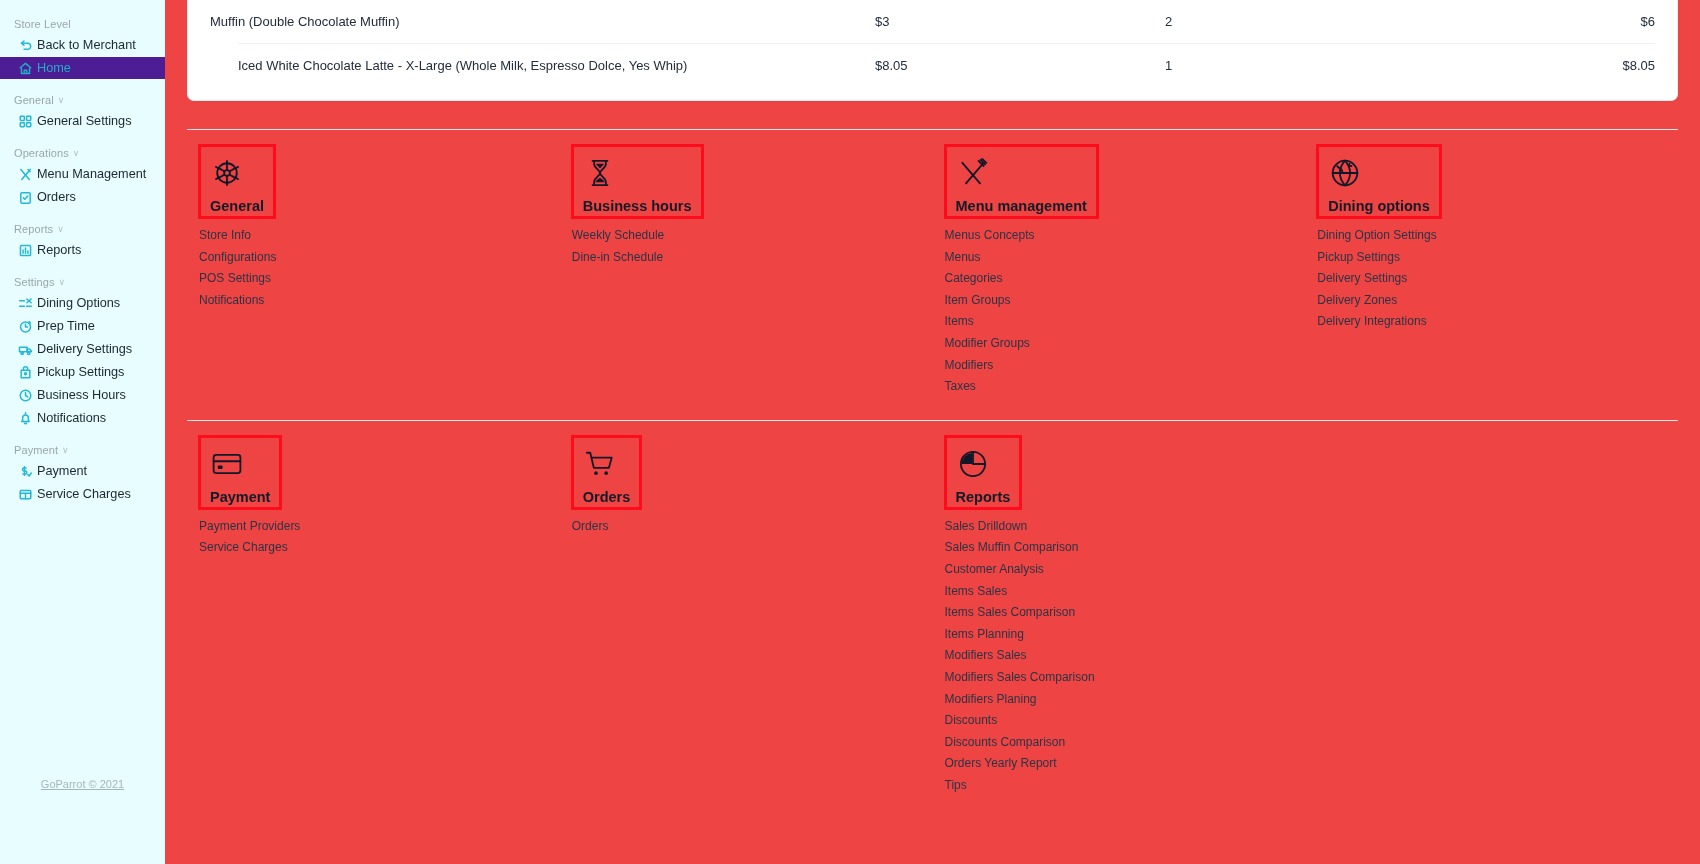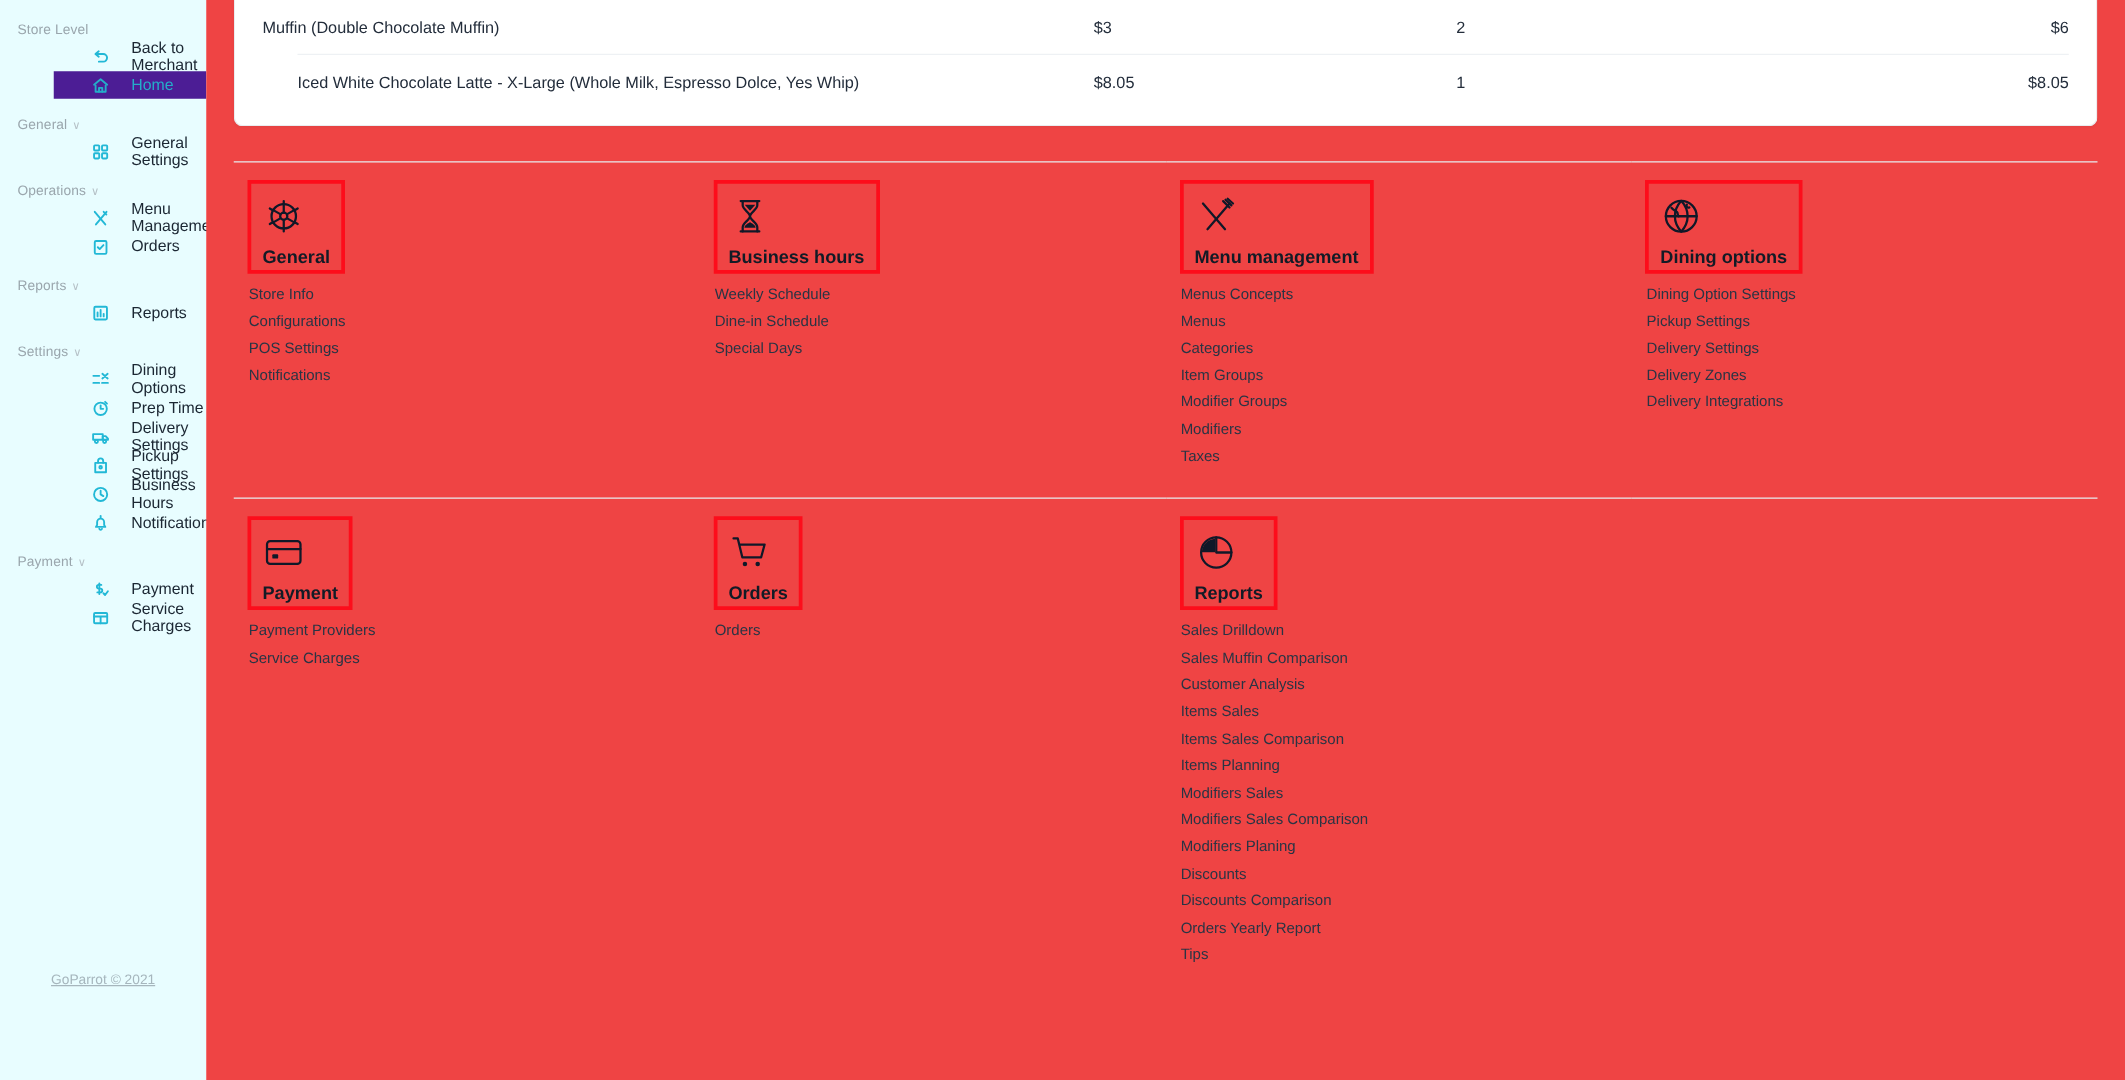--- a/index.html
+++ b/index.html
@@ -21,28 +21,27 @@
   }
   .side-group-label {
     color: #9aa6ad;
     font-size: 11px;
     padding: 0 0 4px 14px;
     letter-spacing: 0.1px;
     display: flex; align-items: center; gap: 4px;
   }
   .chev { font-size: 9px; color: #b5c0c6; line-height: 1; }
   .side-item {
-    display: flex; align-items: center; gap: 17px;
+    display: flex; align-items: center; gap: 4px;
     height: 22px;
-    padding-left: 30px;
+    padding-left: 18px;
     color: #1b2733;
     font-size: 12.7px;
     cursor: pointer;
     margin-bottom: 1px;
-    margin-left: 43px;
   }
   .side-item .ico {
     width: 15px; height: 15px; flex: 0 0 15px;
     display: flex; align-items: center; justify-content: center;
     color: #22b8d6;
   }
   .side-item svg { display: block; }
   .side-item.active { background: #4c1d95; color: #24adc9; }
   .side-item.active .ico { color: #24adc9; }
   .side-gap { height: 14px; }
@@ -339,37 +338,37 @@
                 <svg width="34" height="34" viewBox="0 0 32 32">
                   <path fill="none" stroke="currentColor" stroke-width="1.7" stroke-linecap="round" stroke-linejoin="round" d="M9 4.6h14M9 27.4h14"></path>
                   <path fill="none" stroke="currentColor" stroke-width="1.7" stroke-linecap="round" stroke-linejoin="round" d="M10.5 4.6v3.2c0 3.2 5.5 5.6 5.5 8.2 0 2.6-5.5 5-5.5 8.2v3.2"></path>
                   <path fill="none" stroke="currentColor" stroke-width="1.7" stroke-linecap="round" stroke-linejoin="round" d="M21.5 4.6v3.2c0 3.2-5.5 5.6-5.5 8.2 0 2.6 5.5 5 5.5 8.2v3.2"></path>
                   <path fill="currentColor" d="M11.8 24.6c0-2.1 4.2-4 4.2-4s4.2 1.9 4.2 4z"></path>
                   <path fill="currentColor" d="M12 7.4h8l-4 4.4z"></path>
                 </svg>
               </div><div class="card-title">Business hours</div></div><div class="links">
               <span class="link">Weekly Schedule</span>
               <span class="link">Dine-in Schedule</span>
-              <span class="link">Special Days</span>
             </div></div>
         </div>
         <div class="col">
           <div class="col-inner"><div class="card-head" style="border-color: rgb(253, 13, 27);"><div class="card-icon">
                 <svg width="34" height="34" viewBox="0 0 32 32">
                   <path fill="none" stroke="currentColor" stroke-width="1.7" stroke-linecap="round" stroke-linejoin="round" d="M6 6.4 22.6 25.8"></path>
                   <path fill="none" stroke="currentColor" stroke-width="1.7" stroke-linecap="round" stroke-linejoin="round" d="M26 6.4 9.4 25.8"></path>
                   <path fill="none" stroke="currentColor" stroke-width="1.7" stroke-linecap="round" stroke-linejoin="round" d="M21.2 4.6 26 9.4"></path>
                   <path fill="none" stroke="currentColor" stroke-width="1.7" stroke-linecap="round" stroke-linejoin="round" d="M23 3.6 27.4 7.8"></path>
                   <path fill="none" stroke="currentColor" stroke-width="1.7" stroke-linecap="round" stroke-linejoin="round" d="M24.6 2.8 28.6 6.4"></path>
                 </svg>
               </div><div class="card-title">Menu management</div></div><div class="links">
               <span class="link">Menus Concepts</span>
               <span class="link">Menus</span>
               <span class="link">Categories</span>
               <span class="link">Item Groups</span>
+              <span class="link">Items</span>
               <span class="link">Modifier Groups</span>
               <span class="link">Modifiers</span>
               <span class="link">Taxes</span>
             </div></div>
         </div>
         <div class="col">
           <div class="col-inner"><div class="card-head" style="border-color: rgb(253, 13, 27);"><div class="card-icon">
                 <svg width="34" height="34" viewBox="0 0 32 32">
                   <circle fill="none" stroke="currentColor" stroke-width="1.7" stroke-linecap="round" stroke-linejoin="round" cx="16" cy="16" r="11.6"></circle>
                   <path fill="none" stroke="currentColor" stroke-width="1.7" stroke-linecap="round" stroke-linejoin="round" d="M4.4 16h23.2"></path>

